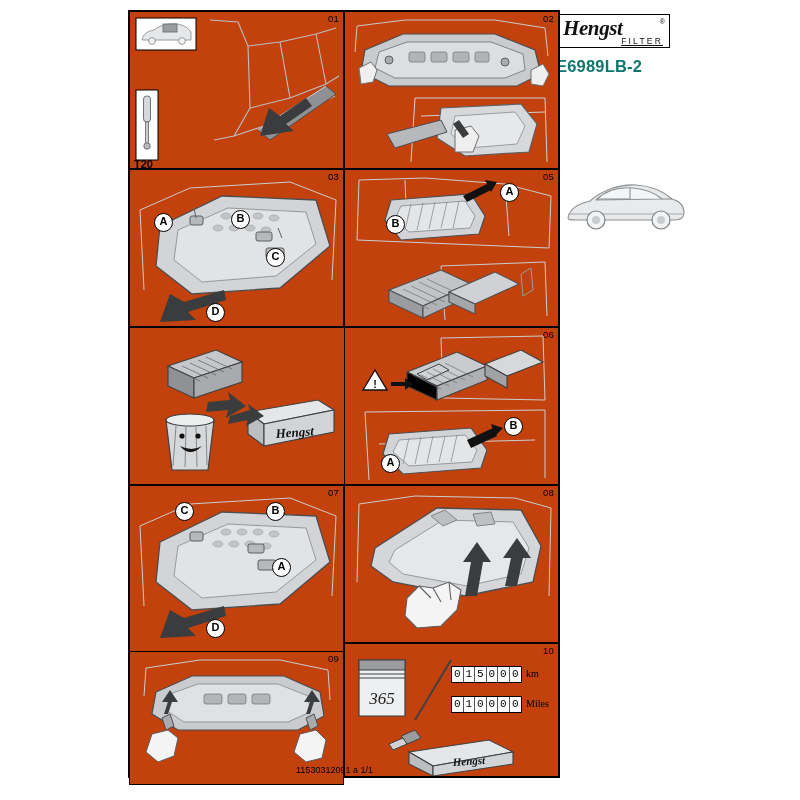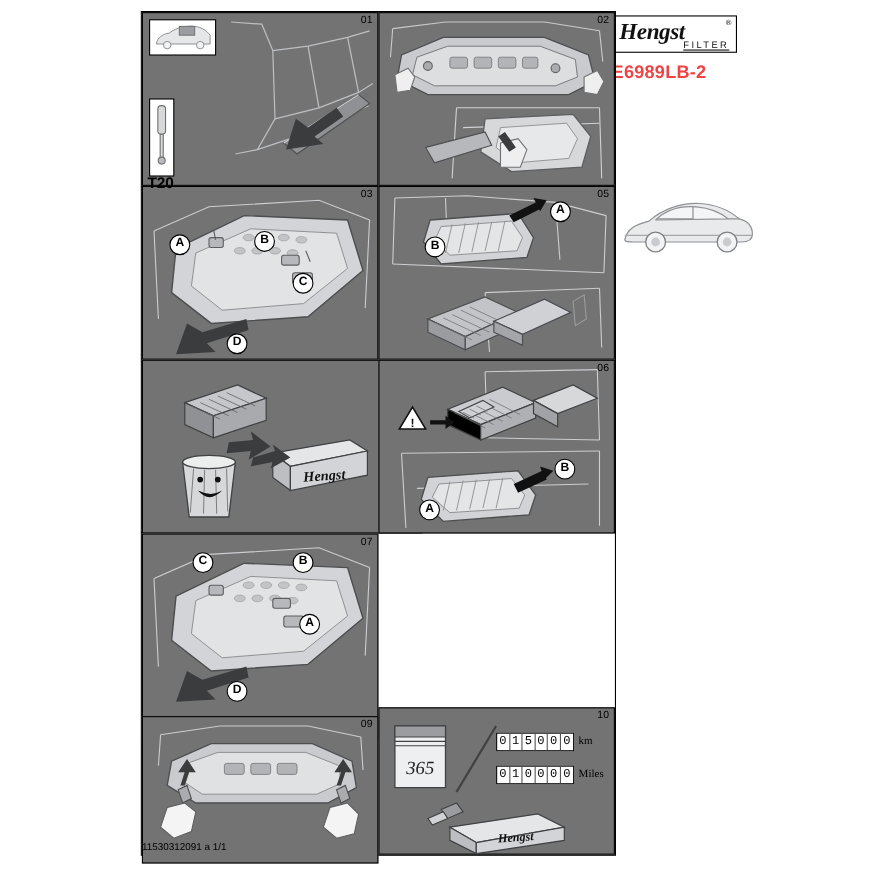--- a/index.html
+++ b/index.html
@@ -32,21 +32,21 @@
     height: 768px;
     border: 1.4px solid #000;
     box-sizing: border-box;
   }
 
   .cell {
     position: absolute;
     box-sizing: border-box;
     border: 1.1px solid #000;
     overflow: hidden;
-    background: #737373;
+    background: #c2410c;
   }
   .cell .num {
     position: absolute;
     top: 1px;
     right: 4px;
     font-size: 9.5px;
     color: #000;
     font-family: "Liberation Sans", sans-serif;
     letter-spacing: 0.2px;
   }
@@ -91,38 +91,38 @@
     bottom: 1px;
     font-size: 8.5px;
     letter-spacing: 2.2px;
     color: #111;
     text-decoration: underline;
   }
   .partno {
     margin-top: 9px;
     font-size: 16.5px;
     font-weight: bold;
-    color: #ef4444;
+    color: #0f766e;
     letter-spacing: 0.2px;
   }
 
   .carfig {
     position: absolute;
     left: 560px;
     top: 168px;
     width: 130px;
     height: 72px;
   }
 
   .footer-code {
     position: absolute;
     left: 0;
     bottom: 2px;
     width: 428px;
-    text-align: left;
+    text-align: center;
     padding-right: 17px;
     font-size: 9px;
     color: #000;
     box-sizing: border-box;
   }
 
   
   .bub {
     position: absolute;
     width: 17px; height: 17px;
@@ -157,21 +157,21 @@
   }
   .odo span:last-child { border-right: none; }
   .odo-unit {
     position: absolute;
     font-size: 10px;
     color: #000;
     font-family: Liberation Serif, serif;
   }
   .toolcap {
     position: absolute;
-    font-size: 14px;
+    font-size: 11px;
     font-weight: bold;
     color: #000;
   }
 </style>
 </head>
 <body>
 
 <div id="sheet">
 
   <div class="brand">
@@ -538,20 +538,49 @@
         <g fill="#3a3c3e">
           <path d="M54 132 L94 120 L96 130 L58 142 L66 150 L30 152 L40 124 Z"></path>
         </g>
       </svg>
       <div class="bub" style="left:45px; top:16px;">C</div>
       <div class="bub" style="left:136px; top:16px;">B</div>
       <div class="bub" style="left:142px; top:72px;">A</div>
       <div class="bub" style="left:76px; top:133px;">D</div>
     </div>
 
+    <div class="cell" style="left:215px; top:474px; width:215px; height:158px;">
+      <div class="num">08</div>
+      <svg width="215" height="158" viewBox="0 0 215 158">
+        <g fill="none" stroke="#cbcdd0" stroke-width="1">
+          <path d="M14 18 L70 10 L170 12 L206 22"></path>
+          <path d="M14 18 L12 96"></path>
+          <path d="M206 22 L204 110"></path>
+        </g>
+
+        <g>
+          <path d="M30 62 L92 22 L176 24 L196 60 L188 96 L120 110 L48 96 L26 80 Z" fill="#d5d6d9" stroke="#4c4e50" stroke-width="1.3"></path>
+          <path d="M50 64 L98 34 L168 36 L184 62 L176 88 L122 100 L58 88 L44 76 Z" fill="#e6e7e9" stroke="#85878a" stroke-width="0.8"></path>
+          <path d="M86 30 L100 24 L112 34 L98 40 Z" fill="#bdbfc2" stroke="#6f7174" stroke-width="0.8"></path>
+          <path d="M128 28 L146 26 L150 38 L132 40 Z" fill="#bdbfc2" stroke="#6f7174" stroke-width="0.8"></path>
+        </g>
+
+        <g fill="#f4f4f4" stroke="#5c5e60" stroke-width="1.1">
+          <path d="M62 112 L74 100 L88 102 L104 96 L116 104 L112 124 L96 140 L72 142 L60 130 Z"></path>
+          <path d="M74 100 L86 112"></path>
+          <path d="M88 102 L96 116"></path>
+          <path d="M104 96 L106 114"></path>
+        </g>
+
+        <g fill="#3a3c3e">
+          <path d="M120 110 L126 76 L118 76 L132 56 L146 76 L138 76 L132 110 Z"></path>
+          <path d="M160 100 L166 72 L158 72 L172 52 L186 72 L178 72 L172 100 Z"></path>
+        </g>
+      </svg>
+    </div>
 
     <div class="cell" style="left:0px; top:640px; width:215px; height:134px;">
       <div class="num">09</div>
       <svg width="215" height="134" viewBox="0 0 215 134">
         <g fill="none" stroke="#cbcdd0" stroke-width="1">
           <path d="M16 16 L70 8 L150 8 L198 18"></path>
           <path d="M16 16 L14 44"></path>
           <path d="M198 18 L200 48"></path>
         </g>
         <g>

